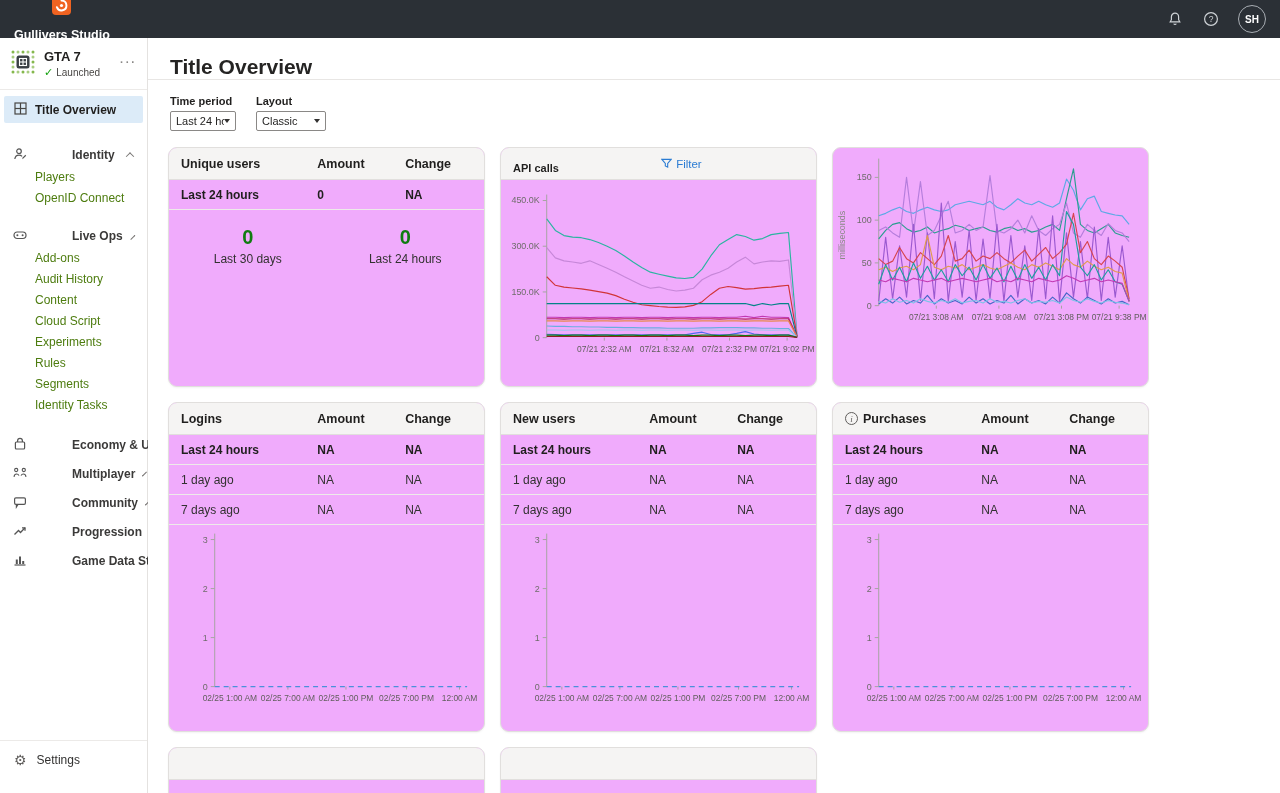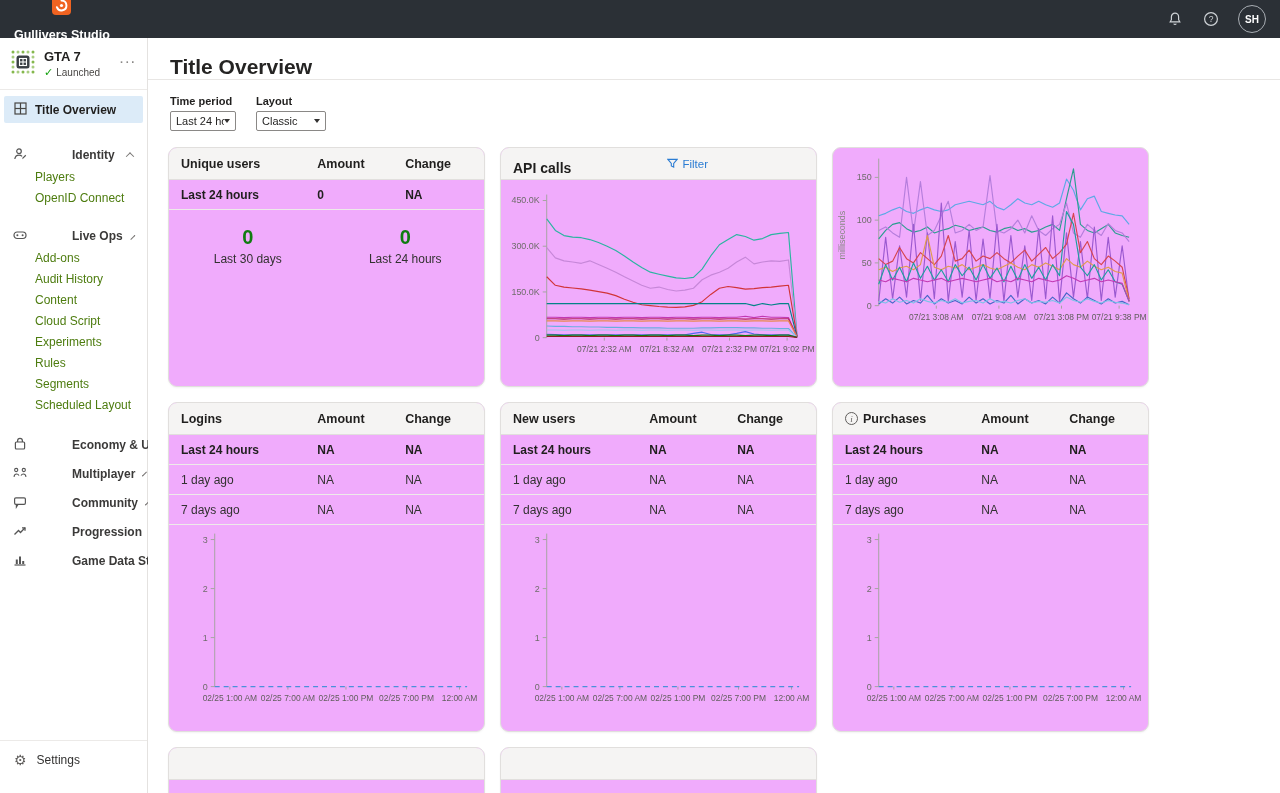--- a/index.html
+++ b/index.html
@@ -56,21 +56,21 @@
   .select .sv { flex:1; white-space:nowrap; overflow:hidden; }
   .caret { width:0; height:0; border-left:3.5px solid transparent; border-right:3.5px solid transparent; border-top:4px solid #323130; }
 
   
   .grid { margin:16px 0 0 20px; width:981px; display:grid; grid-template-columns:317px 317px 317px; gap:15px; }
   .card { background:#f0abfc; border:1px solid #e1dfdd; border-radius:9px; box-shadow:0 1px 2px rgba(0,0,0,.05); overflow:hidden; }
   .card.r1 { height:240px; }
   .card.r2 { height:330px; }
   .card.r3 { height:240px; }
   .card-head { height:32px; background:#f5f4f3; border-bottom:1px solid #e1dfdd; display:flex; align-items:center; padding:0 12px; }
-  .card-title { font-weight:700; font-size:14px; color:#201f1e; display:flex; align-items:center; gap:5px;margin-top:8px; }
+  .card-title { font-weight:700; font-size:11px; color:#201f1e; display:flex; align-items:center; gap:5px;margin-top:8px; }
   .filter-link { margin:0 auto; display:flex; align-items:center; gap:4px; color:#2b7cd3; font-size:11.5px; cursor:pointer; }
   
   .trow { display:grid; grid-template-columns:45% 29% 26%; align-items:center; height:30px;
     padding-left:12px; border-bottom:1px solid #edebe9; font-size:12px; }
   .trow.head { background:#f5f4f3; height:32px; font-weight:700; color:#201f1e; font-size:12.5px; border-bottom:1px solid #e1dfdd; }
   .trow.bold { font-weight:700; color:#201f1e; }
   .trow .c1 { display:flex; align-items:center; gap:5px; }
   .highlights { display:flex; padding-top:16px; }
   .hl { width:50%; text-align:center; }
   .hl .big { font-size:20px; font-weight:700; color:#107c10; }
@@ -184,21 +184,21 @@
       <span class="nlabel">Live Ops</span>
       <span class="chev up"></span>
     </div>
     <div class="nav-sub">Add-ons</div>
     <div class="nav-sub">Audit History</div>
     <div class="nav-sub">Content</div>
     <div class="nav-sub">Cloud Script</div>
     <div class="nav-sub">Experiments</div>
     <div class="nav-sub">Rules</div>
     <div class="nav-sub">Segments</div>
-    <div class="nav-sub">Scheduled Layout</div>
+    <div class="nav-sub">Identity Tasks</div>
     <div class="nav-gap"></div>
 
     <div class="nav-section group-start">
       <span><svg width="14" height="14" viewBox="0 0 14 14">
             <path d="M4.6 5V3.8a2.4 2.4 0 0 1 4.8 0V5" fill="none" stroke="#555" stroke-width="1.2"></path>
             <rect x="2.4" y="5" width="9.2" height="7" rx="1" fill="none" stroke="#555" stroke-width="1.2"></rect>
           </svg></span>
       <span class="nlabel">Economy &amp; UGC</span>
       <span class="chev down"></span>
     </div>

